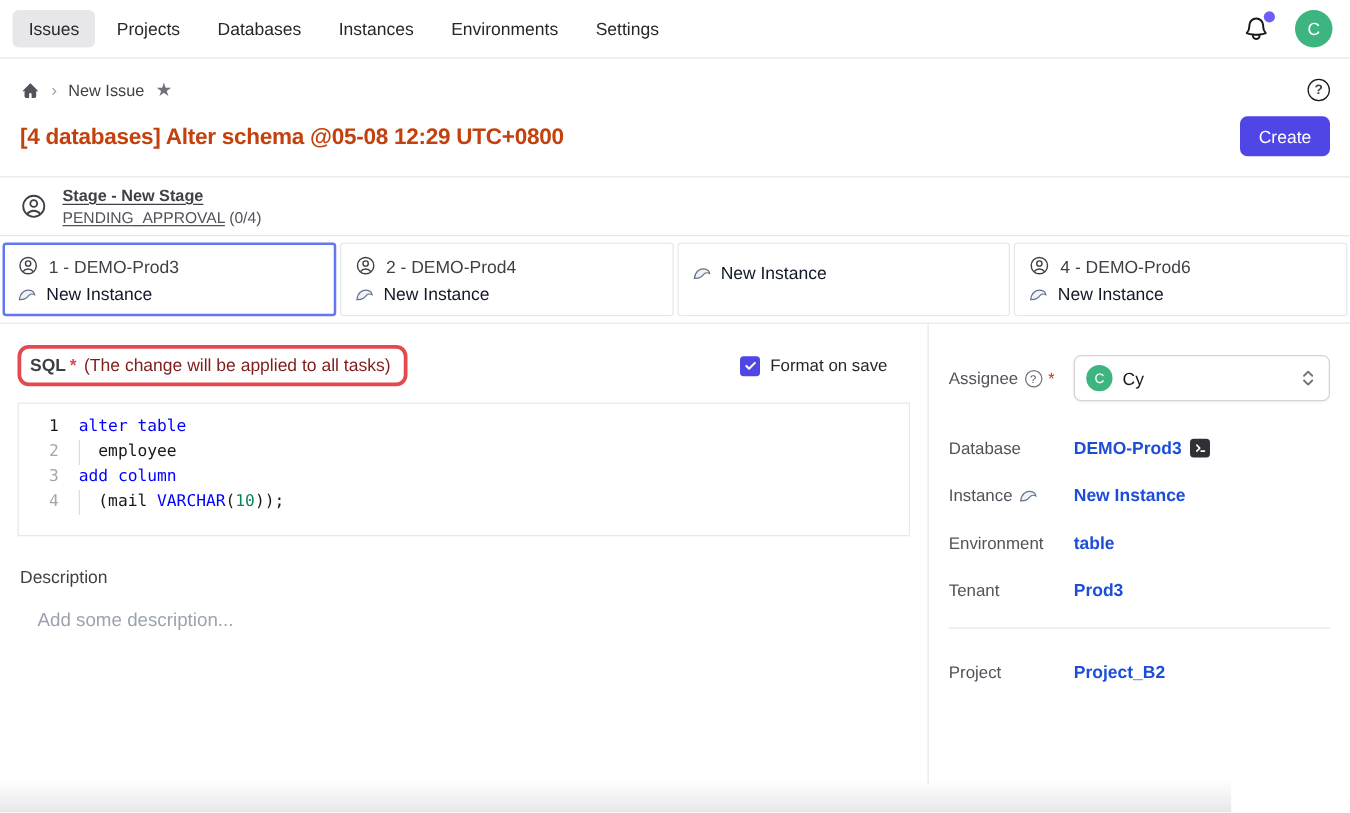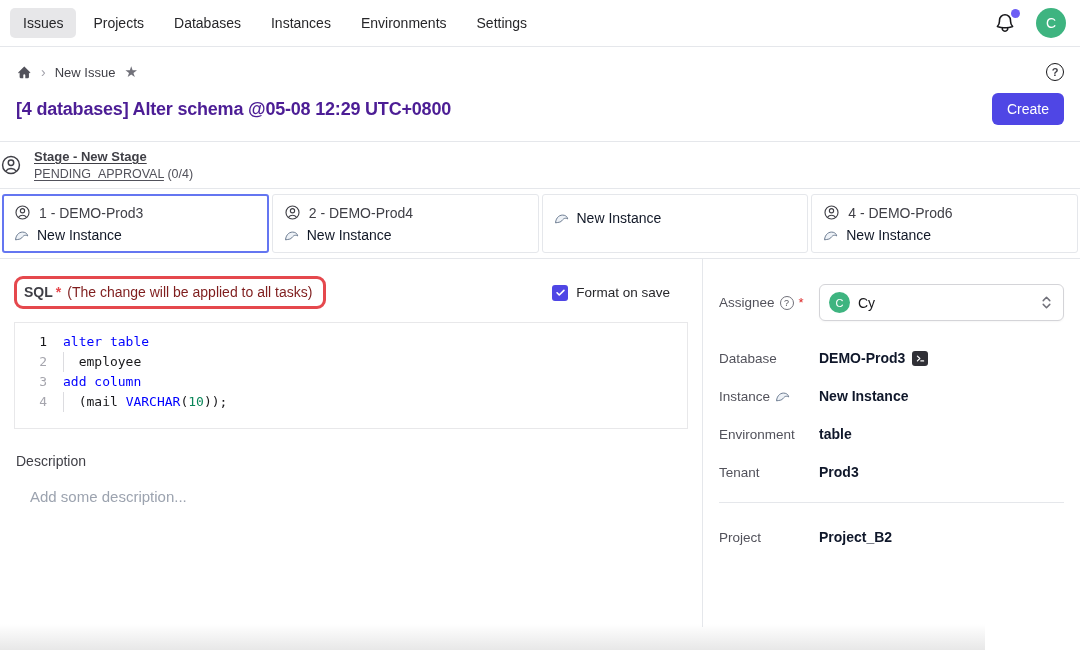--- a/index.html
+++ b/index.html
@@ -24,27 +24,27 @@
   
   .crumb-row { display:flex; align-items:center; gap:9px; padding:16px 16px 4px; font-size:13px; color:#3f3f46; }
   .crumb-home svg { width:16px; height:16px; fill:#52525b; display:block; }
   .crumb-sep { color:#a1a1aa; font-size:14px; }
   .crumb-star { color:#71717a; font-size:15px; cursor:pointer; }
   .crumb-help { margin-left:auto; width:18px; height:18px; border:1.6px solid #18181b; border-radius:50%;
     display:flex; align-items:center; justify-content:center; font-size:11px; font-weight:700; cursor:pointer; }
 
   
   .title-row { display:flex; align-items:center; justify-content:space-between; padding:8px 16px 16px; }
-  .page-title { font-size:18px; font-weight:700; color:#4c1d95; letter-spacing:-0.2px; }
+  .page-title { font-size:18px; font-weight:700; color:#c2410c; letter-spacing:-0.2px; }
   .create-btn { background:#4f46e5; color:#fff; border:none; font-size:14px; font-weight:500;
     padding:8px 15px; border-radius:6px; cursor:pointer; font-family:inherit; }
 
   
   .stage-band { border-top:1px solid #e5e7eb; border-bottom:1px solid #e5e7eb;
-    padding:7px 0; display:flex; align-items:center; gap:12px; }
+    padding:7px 16px; display:flex; align-items:center; gap:12px; }
   .ucircle svg { width:22px; height:22px; stroke:#3f3f46; fill:none; display:block; }
   .stage-name { font-size:13px; font-weight:600; color:#3f3f46; text-decoration:underline;
     text-underline-offset:2px; cursor:pointer; }
   .stage-status-line { margin-top:3px; font-size:12.5px; color:#52525b; }
   .stage-status { text-decoration:underline; text-underline-offset:2px; cursor:pointer; }
 
   
   .tasks-row { display:flex; gap:3px; padding:5px 2px; border-bottom:1px solid #e5e7eb; }
   .task-card { flex:1; background:#fff; border:1px solid #e5e7eb; border-radius:3px;
     padding:9px 11px; cursor:pointer; }
@@ -52,21 +52,21 @@
   .task-line1 { display:flex; align-items:center; gap:8px; font-size:14px; color:#3f3f46; }
   .task-line1 svg { width:17px; height:17px; stroke:#3f3f46; fill:none; }
   .task-line2 { display:flex; align-items:center; gap:8px; margin-top:6px; font-size:14px;
     font-weight:500; color:#111827; }
 
   .dolphin svg { width:15px; height:15px; display:block; }
 
   
   .main { display:flex; align-items:stretch; }
   .left-col { flex:1; padding:17px 14px 0; }
-  .right-col { width:378px; border-left:1px solid #e5e7eb; padding:25px 16px 60px; }
+  .right-col { width:338px; border-left:1px solid #e5e7eb; padding:25px 16px 60px; }
 
   .sql-row { display:flex; align-items:center; justify-content:space-between; padding-right:18px; }
   .sql-label-box { display:inline-flex; align-items:center; gap:3px; border:3px solid #e5484d;
     border-radius:9px; padding:5px 11px 6px 7px; font-size:14px; }
   .sql-word { color:#3f3f46; font-weight:700; }
   .sql-req { color:#e5484d; font-weight:600; }
   .sql-note { color:#7f1d1d; margin-left:3px; font-weight:500; }
   .format-wrap { display:flex; align-items:center; gap:8px; cursor:pointer; }
   .checkbox { width:16px; height:16px; background:#4f46e5; border-radius:3px;
     display:flex; align-items:center; justify-content:center; }
@@ -100,21 +100,21 @@
   .assignee-select { flex:1; height:37px; border:1px solid #d4d4d8; border-radius:6px;
     box-shadow:0 1px 2px rgba(0,0,0,0.04); display:flex; align-items:center; gap:8px;
     padding:0 9px; cursor:pointer; background:#fff; }
   .avatar-sm { width:21px; height:21px; border-radius:50%; background:#3eb480; color:#fff;
     display:flex; align-items:center; justify-content:center; font-size:11px; flex:none; }
   .assignee-name { font-size:14px; color:#18181b; }
   .select-chevrons { margin-left:auto; }
   .select-chevrons svg { width:15px; height:15px; stroke:#71717a; fill:none; display:block; }
 
   .field-row { display:flex; align-items:center; margin-bottom:22px; }
-  .field-value { font-size:14px; font-weight:600; color:#0f172a; display:flex; align-items:center; gap:7px; }
+  .field-value { font-size:14px; font-weight:600; color:#1d4ed8; display:flex; align-items:center; gap:7px; }
   .terminal-icon { width:16px; height:15px; background:#303036; border-radius:3px;
     display:flex; align-items:center; justify-content:center; cursor:pointer; }
   .terminal-icon svg { width:11px; height:11px; stroke:#fff; fill:none; display:block; }
   .side-divider { border-top:1px solid #e5e7eb; margin:8px 0 26px; }
 
   .bottom-shadow { position:absolute; left:0; bottom:0; width:985px; height:26px;
     background:linear-gradient(to bottom, rgba(24,24,27,0) 0%, rgba(24,24,27,0.10) 100%); }
 </style>
 </head>
 <body>

